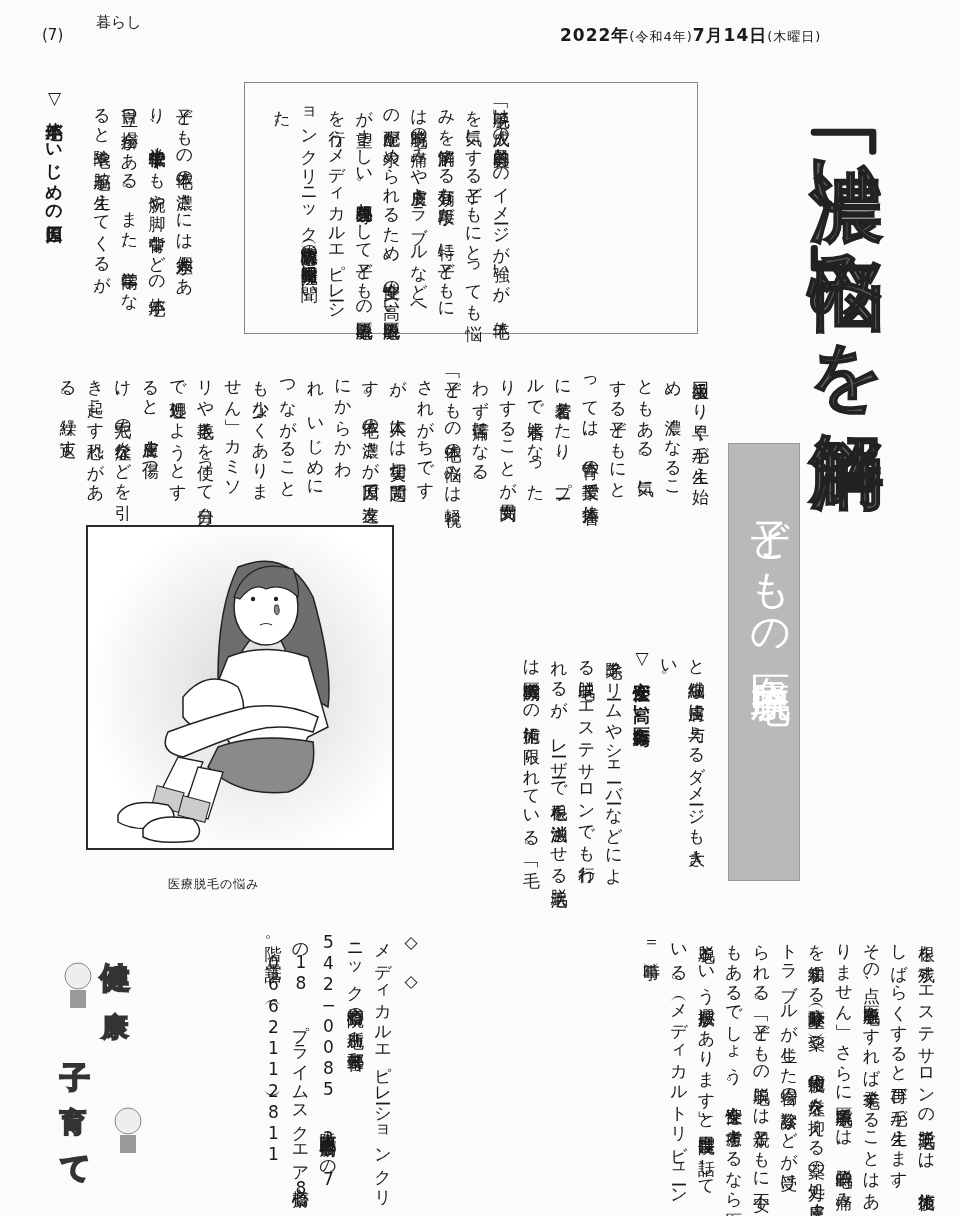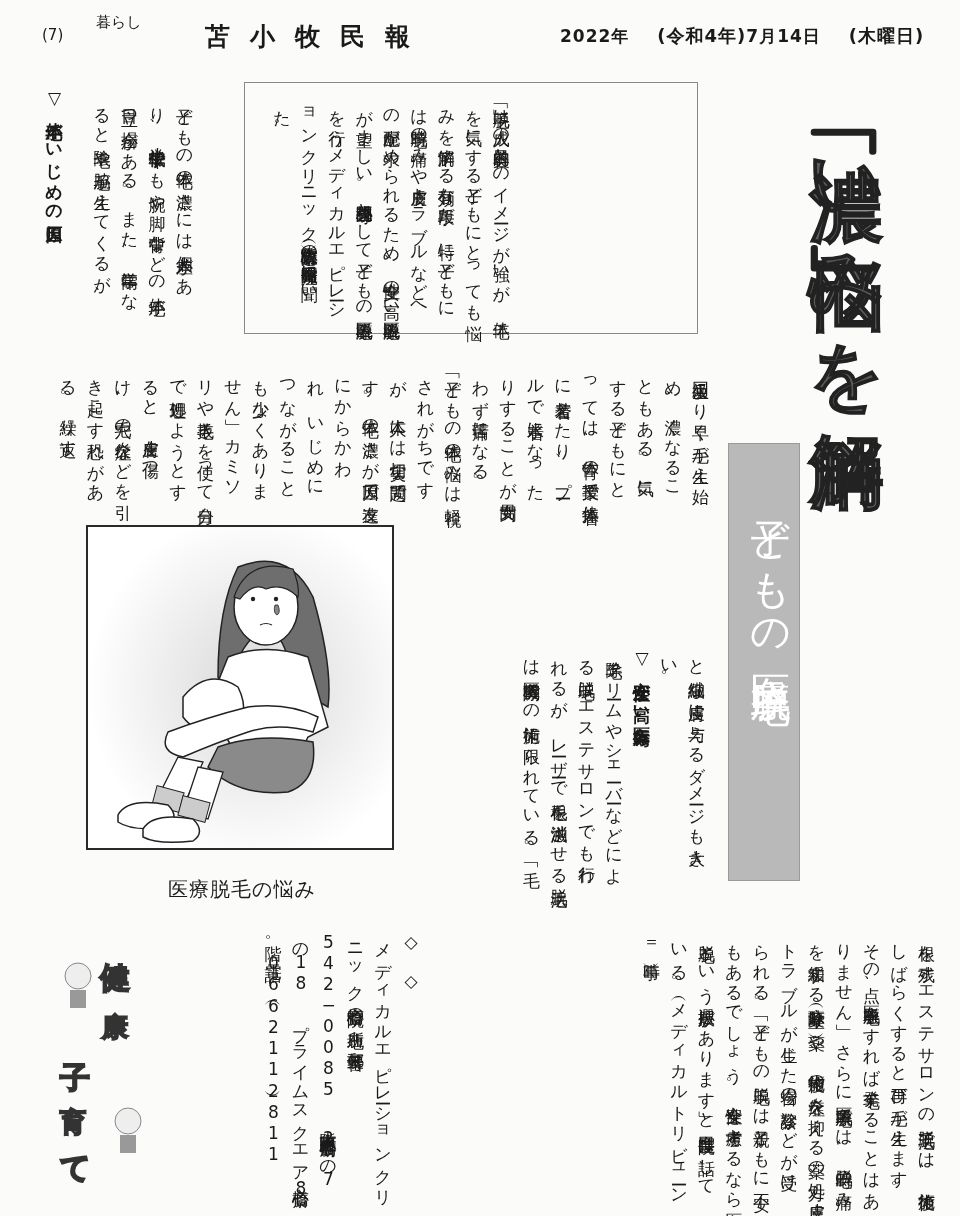--- a/index.html
+++ b/index.html
@@ -4,51 +4,50 @@
 <style>
   * { box-sizing: border-box; margin: 0; padding: 0; }
   html, body { width: 960px; height: 1216px; background: #fbfbf9; overflow: hidden; }
   body { position: relative; font-family: "DejaVu Sans", "Liberation Sans", sans-serif; color: #1a1a1a; }
 
   .masthead { position: absolute; left: 0; top: 0; width: 960px; height: 60px; }
   .mh-page { position: absolute; left: 42px; top: 26px; font-size: 15px; }
   .mh-section { position: absolute; left: 96px; top: 13px; font-size: 15px; }
   .mh-paper { position: absolute; left: 205px; top: 20px; font-size: 25px; font-weight: bold; letter-spacing: 20px; font-family: "DejaVu Serif", serif; }
   .mh-date { position: absolute; left: 560px; top: 24px; font-size: 17px; font-weight: bold; letter-spacing: 1px; }
-  .mh-date small { font-size: 18px; font-weight: bold; margin-left: 28px; }
+  .mh-date small { font-size: 13px; font-weight: normal; }
 
   .vt { writing-mode: vertical-rl; text-orientation: upright; position: absolute; }
   .col { font-size: 17px; line-height: 27.5px; letter-spacing: 1px; }
 
   
   .headline { position: absolute; left: 808px; top: 108px; font-family: "DejaVu Serif", serif; font-weight: bold; font-size: 74px; line-height: 80px; color: #5a5a5a; letter-spacing: 2px; -webkit-text-stroke: 1.5px #222; }
   .subhead-box { position: absolute; left: 728px; top: 443px; width: 72px; height: 438px; background: #b9b9b9; border: 1px solid #9a9a9a; }
   .subhead { position: absolute; left: 744px; top: 490px; font-size: 40px; color: #fff; letter-spacing: 4px; }
 
   
   .lead-box { position: absolute; left: 244px; top: 82px; width: 454px; height: 252px; border: 1px solid #888; }
   .lead { position: absolute; left: 268px; top: 98px; height: 230px; font-size: 17px; line-height: 27.4px; }
 
   
   .illus { position: absolute; left: 86px; top: 525px; width: 308px; height: 325px; border: 2px solid #2a2a2a; background: #fdfdfd; }
-  .caption { position: absolute; left: 168px; top: 876px; font-size: 20px; writing-mode: horizontal-tb; letter-spacing: 1px; }
+  .caption { position: absolute; left: 168px; top: 876px; font-size: 12px; writing-mode: horizontal-tb; letter-spacing: 1px; }
 
   .bullet-head { font-weight: bold; }
 
   
   .corner { position: absolute; left: 50px; top: 940px; width: 100px; height: 250px; }
   .corner .ch { position: absolute; font-family: "DejaVu Sans", sans-serif; font-weight: bold; font-size: 30px; color: #fff; -webkit-text-stroke: 2px #333; }
 </style>
 </head>
 <body>
 
 <div class="masthead">
   <span class="mh-page">(7)</span>
   <span class="mh-section">暮らし</span>
-  <span class="mh-paper">苫小牧民報</span>
   <span class="mh-date"><span>2022年</span><small>(令和4年)</small><span>7月14日</span><small>(木曜日)</small></span>
 </div>
 
 <div class="vt headline">「濃い」悩みを解消</div>
 <div class="subhead-box"></div>
 <div class="vt subhead">子どもの医療脱毛</div>
 
 <div class="lead-box"></div>
 <div class="vt lead">「脱毛」は成人の美容目的とのイメージが強いが、体毛を気にする子どもにとっても悩みを解消する有効な手段だ。特に子どもには脱毛時の痛みや皮膚トラブルなどへの配慮が求められるため、安全性の高い医療脱毛が望ましい。小児外科専門医として子どもの医療脱毛を行うメディカルエピレーションクリニック心斎橋院（大阪市）の窪田昭男院長に聞いた。</div>
 

